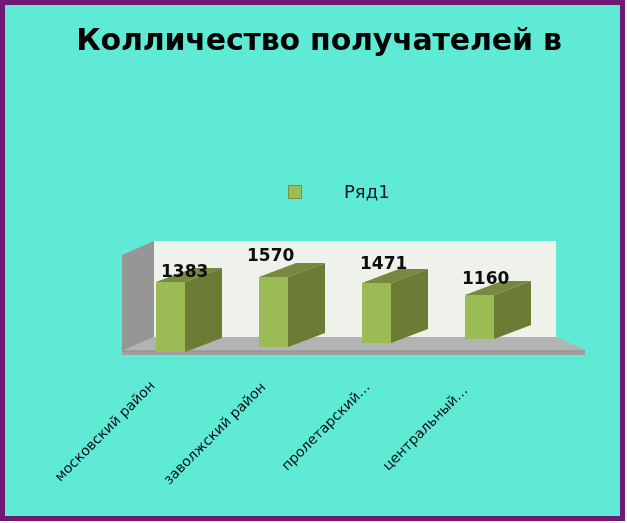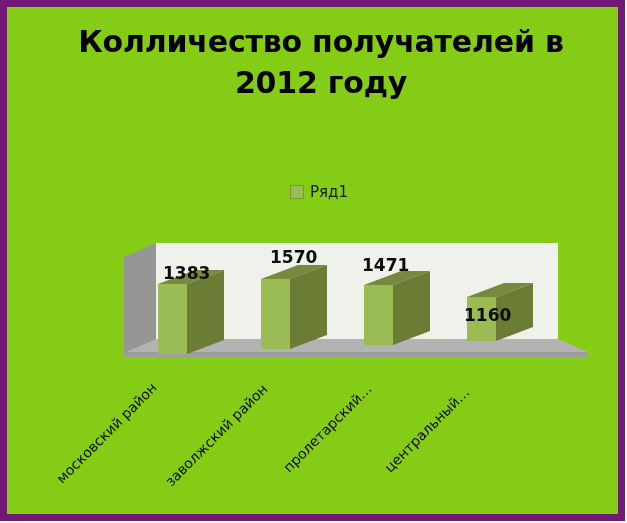--- a/index.html
+++ b/index.html
@@ -11,22 +11,22 @@
     width: 627px;
     height: 523px;
     font-family: "DejaVu Sans", sans-serif;
     overflow: hidden;
   }
   #chart-frame {
     position: absolute;
     left: 0; top: 0;
     width: 625px;
     height: 521px;
-    border: 7px solid #701a75;
-    background: #84cc16;
+    border: 5px solid #701a75;
+    background: #5eead4;
     box-sizing: border-box;
   }
 
   
   #chart-title {
     position: absolute;
     left: 50px;
     top: 14px;
     width: 528px;
     text-align: center;
@@ -48,23 +48,24 @@
     gap: 6px;
   }
   #legend-swatch {
     width: 14px;
     height: 14px;
     background: #9bbb54;
     border: 1px solid #7b9440;
     box-sizing: border-box;
   }
   #legend-label {
-    font-size: 15px;
+    font-size: 18px;
     color: #1a1a1a;
     font-family: "DejaVu Sans", sans-serif;
+    margin-left: 36px;
   }
 
   
   #plot-area {
     position: absolute;
     left: 100px;
     top: 225px;
     width: 480px;
     height: 150px;
     font-weight: bold;
@@ -91,21 +92,20 @@
     transform: rotate(-45deg);
   }
 </style>
 </head>
 <body>
 
 <div id="chart-frame">
 
   <div id="chart-title">
     <div>Колличество получателей в</div>
-    <div>2012 году</div>
   </div>
 
   <div id="legend">
     <span id="legend-swatch"></span>
     <span id="legend-label">Ряд1</span>
   </div>
 
   <div id="plot-area">
     <svg id="plot-svg" width="480" height="150" viewBox="0 0 480 150">
 
@@ -137,23 +137,23 @@
       </g>
 
       <g>
         <polygon points="360,65 397,51 426,51 389,65" fill="#77893f"></polygon>
         <polygon points="389,65 426,51 426,95 389,109" fill="#6b7c35"></polygon>
         <polygon points="360,65 389,65 389,109 360,109" fill="#9bbb54"></polygon>
       </g>
     </svg>
 
     <span class="data-label" style="left:56px;  top:31px;">1383</span>
-    <span class="data-label" style="left:163px; top:15px;text-align:center;">1570</span>
+    <span class="data-label" style="left:142px; top:15px;text-align:center;">1570</span>
     <span class="data-label" style="left:255px; top:23px;text-align:right;">1471</span>
-    <span class="data-label" style="left:357px; top:38px;margin-top:35px;">1160</span>
+    <span class="data-label" style="left:357px; top:38px;">1160</span>
   </div>
 
   <span class="cat-label" style="left:46px;  top:468px;">московский район</span>
   <span class="cat-label" style="left:155px; top:471px;">заволжский район</span>
   <span class="cat-label" style="left:273px; top:457px;">пролетарский…</span>
   <span class="cat-label" style="left:374px; top:457px;">центральный…</span>
 
 </div>
 
 </body></html>

